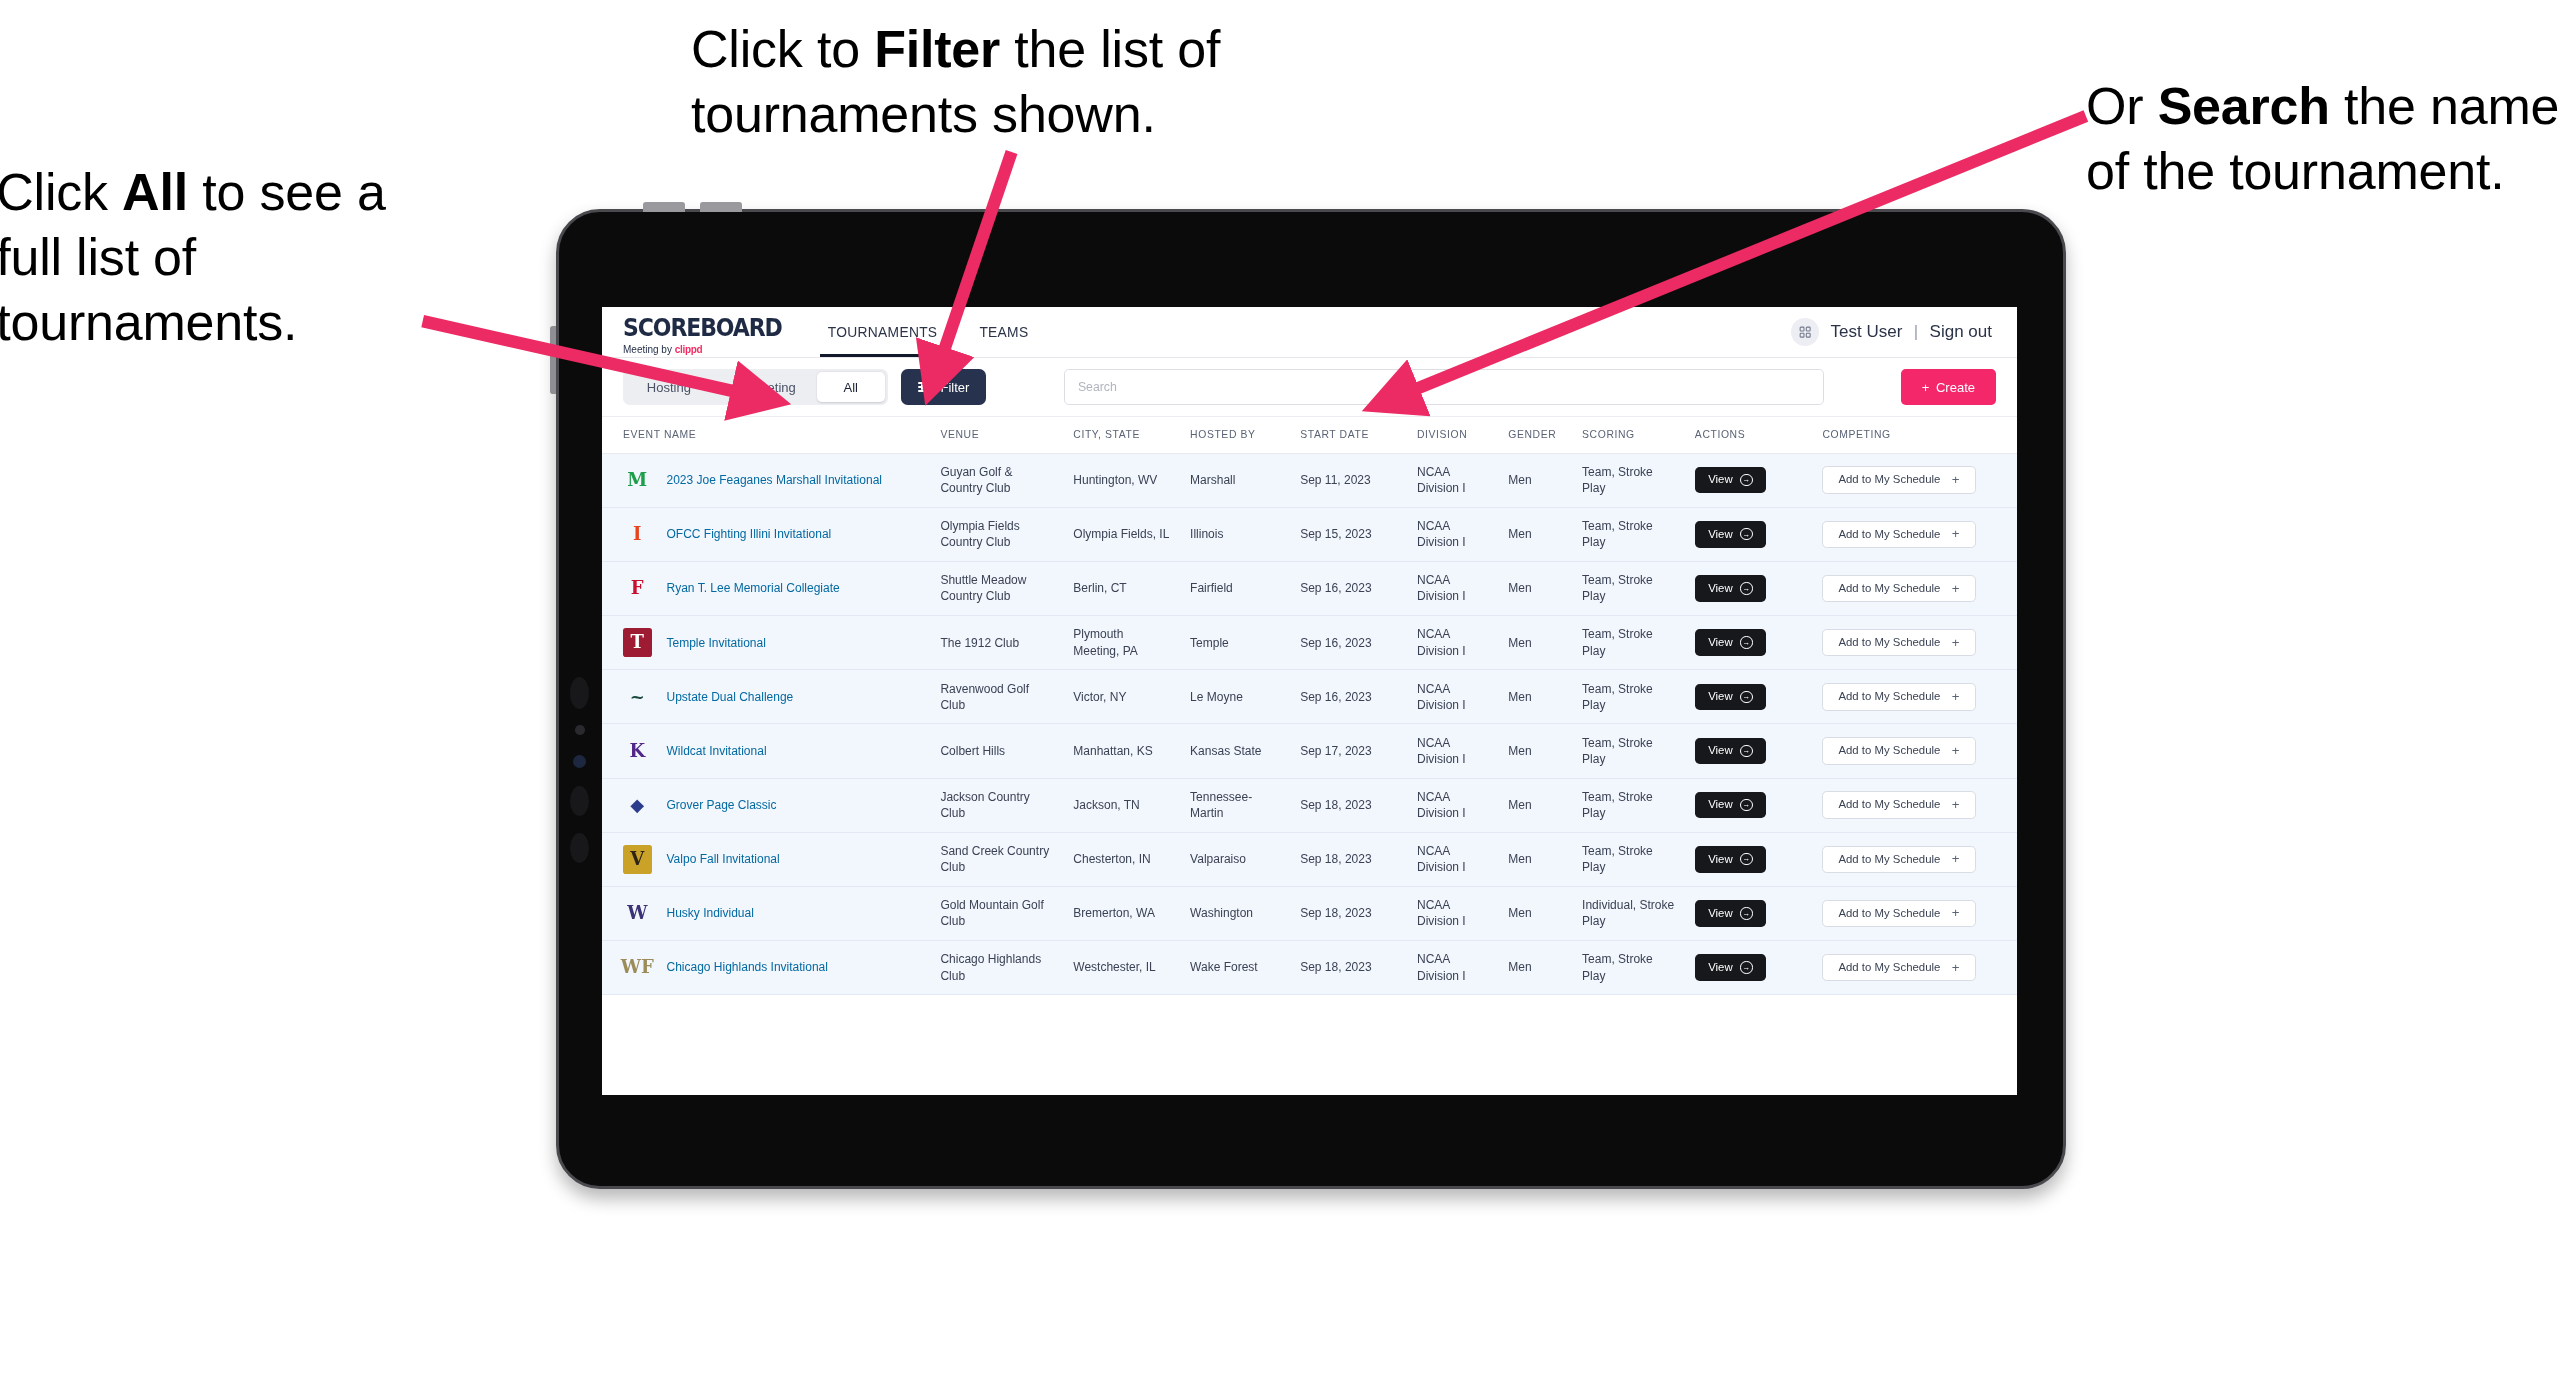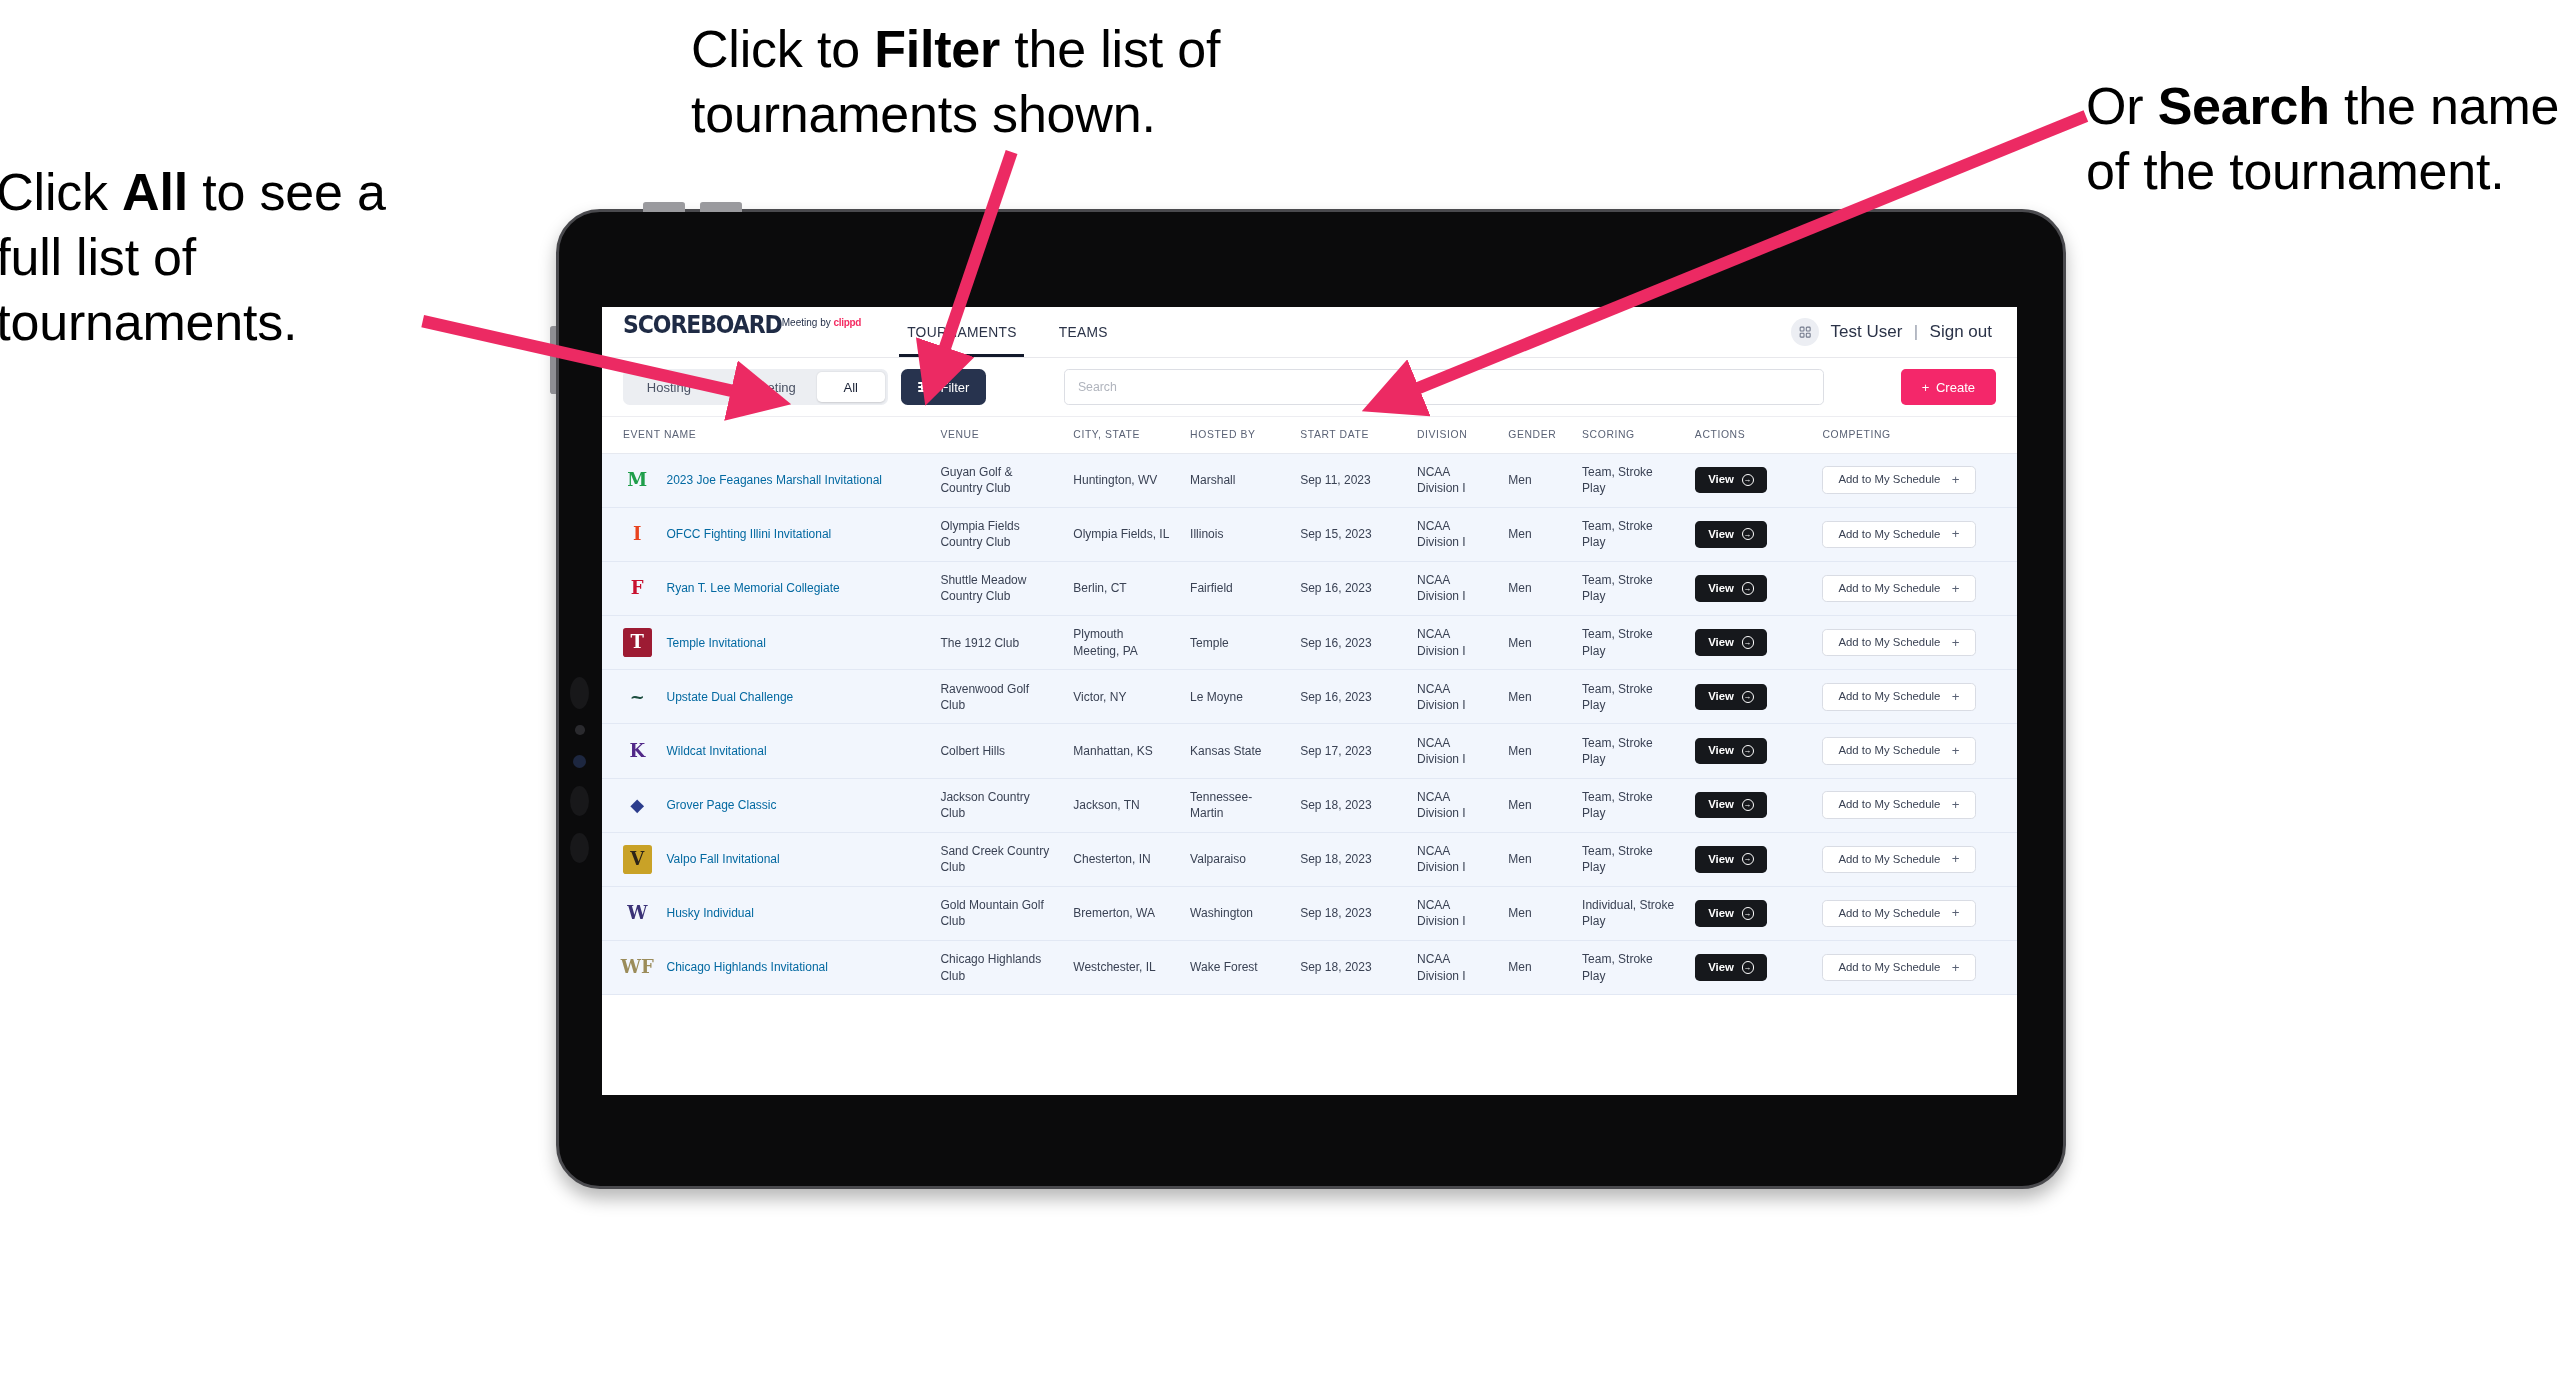--- a/index.html
+++ b/index.html
@@ -92,21 +92,21 @@
   #topnav {
     height: 51px;
     background: #ffffff;
     display: flex;
     align-items: stretch;
     border-bottom: 0.9px solid #e8e8ec;
     position: relative;
   }
   #brand {
     padding: 5.7px 25px 0 21px;
-    display: flex; flex-direction: row; justify-content: center;
+    display: flex; flex-direction: column; justify-content: center;
   }
   #brand-name {
     font-family: "DejaVu Sans", sans-serif;
     font-weight: 700;
     font-size: 22px;
     letter-spacing: -1.1px;
     color: #1f2b45;
     transform: scaleY(1.12);
     transform-origin: left center;
   }
@@ -264,21 +264,20 @@
 
   .view-btn {
     display: inline-flex; align-items: center; justify-content: flex-end; gap: 7.6px;
     background: #16181c;
     color: #ffffff;
     border-radius: 4.7px;
     font-size: 11.4px;
     height: 26.6px;
     padding: 0 13.3px;
     cursor: pointer;
-    font-weight: bold;
   }
   .view-arrow {
     width: 12.3px; height: 12.3px; border-radius: 50%;
     border: 1.2px solid #ffffff;
     display: inline-flex; align-items: center; justify-content: center;
     font-size: 7.6px; line-height: 1;
   }
   .add-btn {
     display: inline-flex; align-items: center; justify-content: center; gap: 11.4px;
     background: #ffffff;

